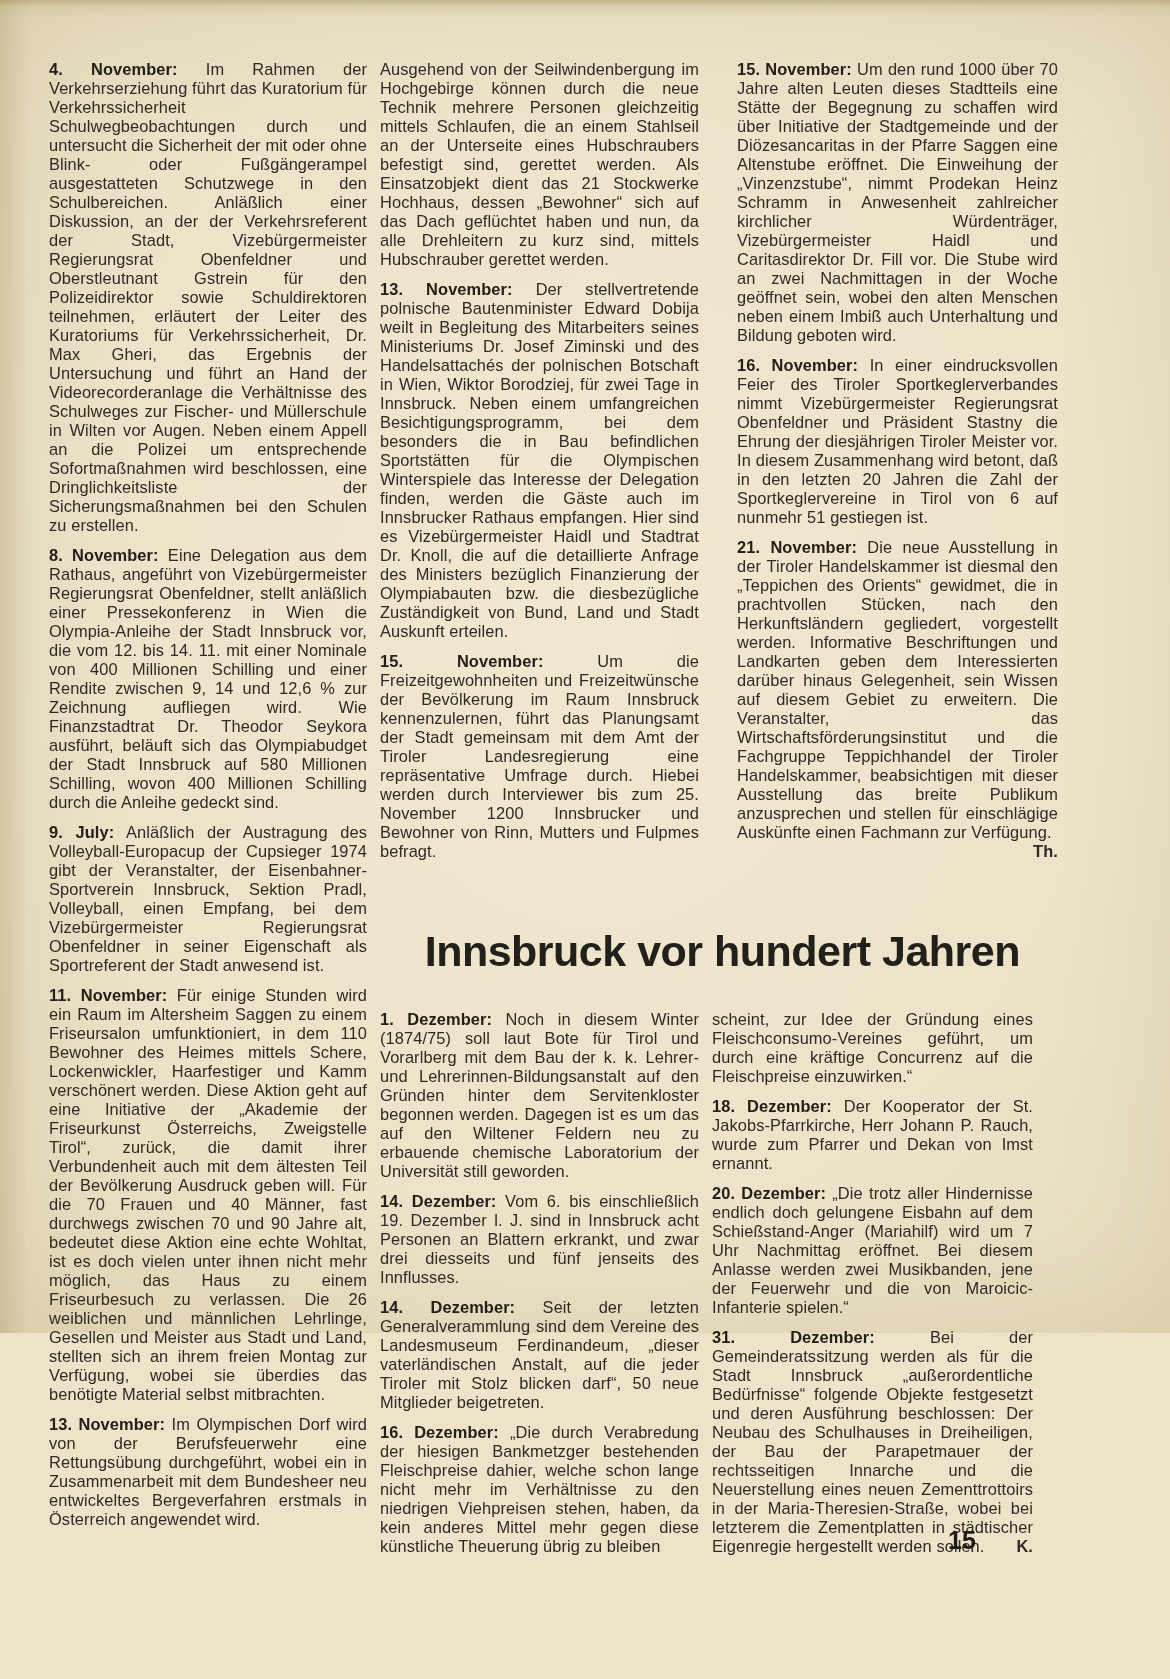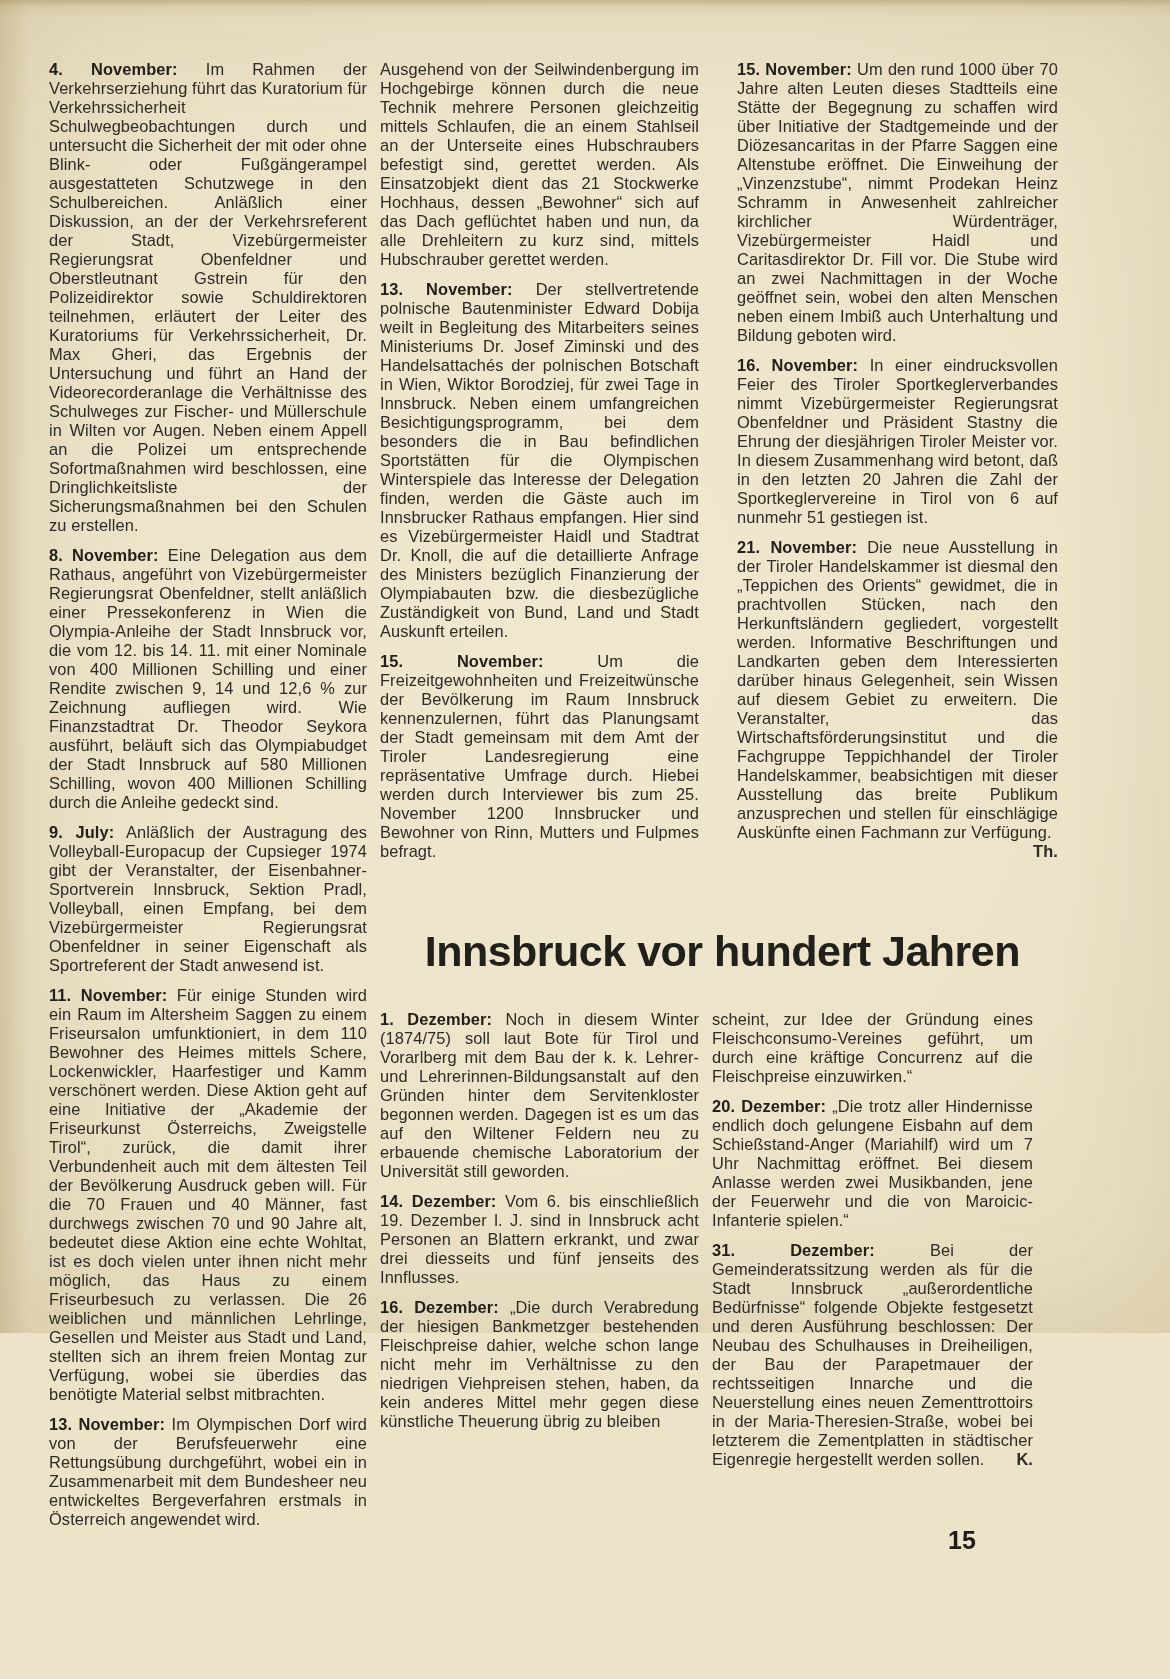--- a/index.html
+++ b/index.html
@@ -78,24 +78,26 @@
     <p><span class="entry-date">15. November:</span> <span>Um den rund 1000 über 70 Jahre alten Leuten dieses Stadtteils eine Stätte der Begegnung zu schaffen wird über Initiative der Stadtgemeinde und der Diözesancaritas in der Pfarre Saggen eine Altenstube eröffnet. Die Einweihung der „Vinzenzstube“, nimmt Prodekan Heinz Schramm in Anwesenheit zahlreicher kirchlicher Würdenträger, Vizebürgermeister Haidl und Caritasdirektor Dr. Fill vor. Die Stube wird an zwei Nachmittagen in der Woche geöffnet sein, wobei den alten Menschen neben einem Imbiß auch Unterhaltung und Bildung geboten wird.</span></p>
     <p><span class="entry-date">16. November:</span> <span>In einer eindrucksvollen Feier des Tiroler Sportkeglerverbandes nimmt Vizebürgermeister Regierungsrat Obenfeldner und Präsident Stastny die Ehrung der diesjährigen Tiroler Meister vor. In diesem Zusammenhang wird betont, daß in den letzten 20 Jahren die Zahl der Sportkeglervereine in Tirol von 6 auf nunmehr 51 gestiegen ist.</span></p>
     <p><span class="entry-date">21. November:</span> <span>Die neue Ausstellung in der Tiroler Handelskammer ist diesmal den „Teppichen des Orients“ gewidmet, die in prachtvollen Stücken, nach den Herkunftsländern gegliedert, vorgestellt werden. Informative Beschriftungen und Landkarten geben dem Interessierten darüber hinaus Gelegenheit, sein Wissen auf diesem Gebiet zu erweitern. Die Veranstalter, das Wirtschaftsförderungsinstitut und die Fachgruppe Teppichhandel der Tiroler Handelskammer, beabsichtigen mit dieser Ausstellung das breite Publikum anzusprechen und stellen für einschlägige Auskünfte einen Fachmann zur Verfügung.</span> <span class="sig">Th.</span></p>
   </div>
 
   <div class="section-title">Innsbruck vor hundert Jahren</div>
 
   <div class="col colA">
     <p><span class="entry-date">1. Dezember:</span> <span>Noch in diesem Winter (1874/75) soll laut Bote für Tirol und Vorarlberg mit dem Bau der k. k. Lehrer- und Lehrerinnen-Bildungsanstalt auf den Gründen hinter dem Servitenkloster begonnen werden. Dagegen ist es um das auf den Wiltener Feldern neu zu erbauende chemische Laboratorium der Universität still geworden.</span></p>
     <p><span class="entry-date">14. Dezember:</span> <span>Vom 6. bis einschließlich 19. Dezember l. J. sind in Innsbruck acht Personen an Blattern erkrankt, und zwar drei diesseits und fünf jenseits des Innflusses.</span></p>
+    <p><span class="entry-date">14. Dezember:</span> <span>Seit der letzten Generalverammlung sind dem Vereine des Landesmuseum Ferdinandeum, „dieser vaterländischen Anstalt, auf die jeder Tiroler mit Stolz blicken darf“, 50 neue Mitglieder beigetreten.</span></p>
     <p><span class="entry-date">16. Dezember:</span> <span>„Die durch Verabredung der hiesigen Bankmetzger bestehenden Fleischpreise dahier, welche schon lange nicht mehr im Verhältnisse zu den niedrigen Viehpreisen stehen, haben, da kein anderes Mittel mehr gegen diese künstliche Theuerung übrig zu bleiben</span></p>
   </div>
 
   <div class="col colB">
     <p><span class="entry-date"></span> <span>scheint, zur Idee der Gründung eines Fleischconsumo-Vereines geführt, um durch eine kräftige Concurrenz auf die Fleischpreise einzuwirken.“</span></p>
+    <p><span class="entry-date">18. Dezember:</span> <span>Der Kooperator der St. Jakobs-Pfarrkirche, Herr Johann P. Rauch, wurde zum Pfarrer und Dekan von Imst ernannt.</span></p>
     <p><span class="entry-date">20. Dezember:</span> <span>„Die trotz aller Hindernisse endlich doch gelungene Eisbahn auf dem Schießstand-Anger (Mariahilf) wird um 7 Uhr Nachmittag eröffnet. Bei diesem Anlasse werden zwei Musikbanden, jene der Feuerwehr und die von Maroicic-Infanterie spielen.“</span></p>
     <p><span class="entry-date">31. Dezember:</span> <span>Bei der Gemeinderatssitzung werden als für die Stadt Innsbruck „außerordentliche Bedürfnisse“ folgende Objekte festgesetzt und deren Ausführung beschlossen: Der Neubau des Schulhauses in Dreiheiligen, der Bau der Parapetmauer der rechtsseitigen Innarche und die Neuerstellung eines neuen Zementtrottoirs in der Maria-Theresien-Straße, wobei bei letzterem die Zementplatten in städtischer Eigenregie hergestellt werden sollen.</span> <span class="sig">K.</span></p>
   </div>
 
   <div class="page-number">15</div>
 
 </div>
 
 </body></html>

